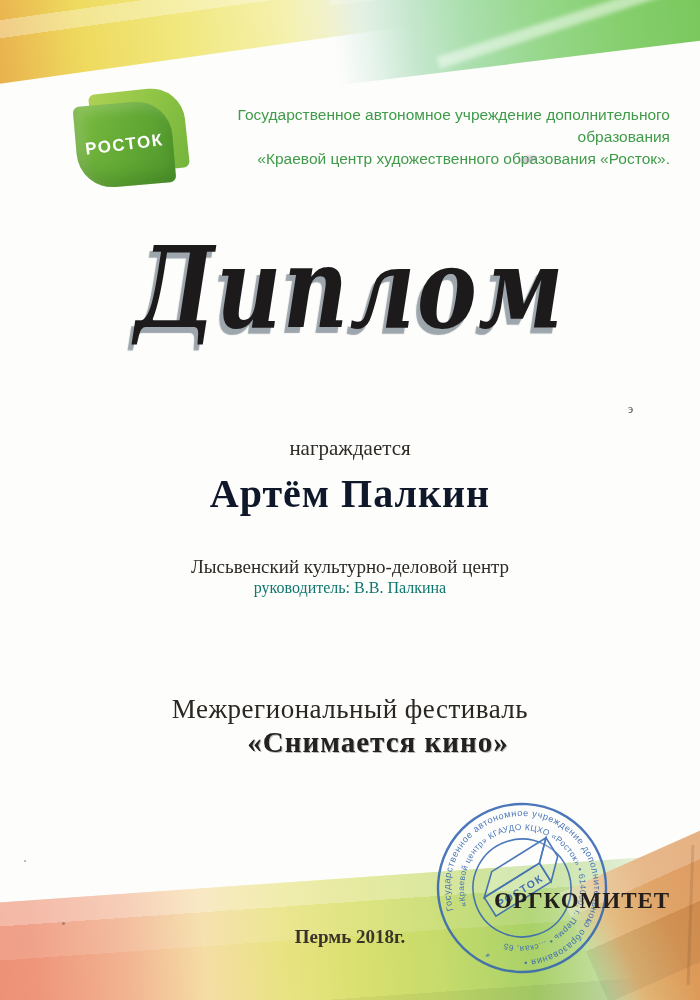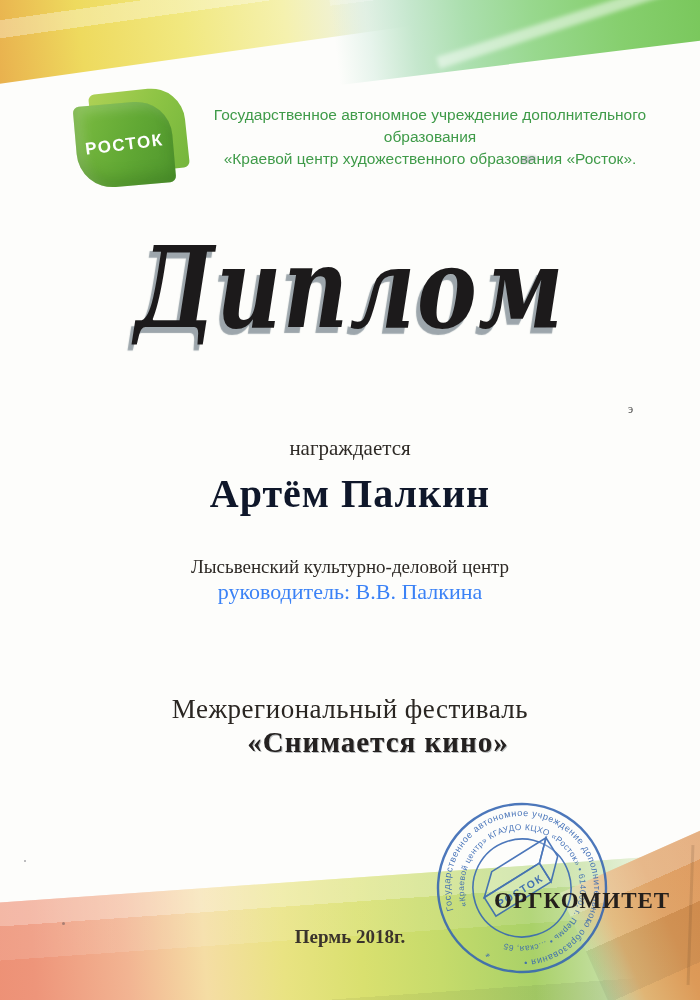--- a/index.html
+++ b/index.html
@@ -59,32 +59,32 @@
     border-radius:6px 36px 6px 36px;transform:rotate(-5deg);
     display:flex;align-items:center;justify-content:center;
     box-shadow:inset 0 -10px 14px rgba(40,90,20,.25), inset 8px 6px 12px rgba(255,255,255,.18);}
   .leaf-front span{
     color:#fff;font-family:"Liberation Sans",sans-serif;font-weight:bold;
     font-size:17px;letter-spacing:1.5px;transform:rotate(-2deg);}
   
   .org-header{
     position:absolute;left:190px;top:104px;width:480px;
     font-family:"Liberation Sans",sans-serif;font-size:15.5px;line-height:22px;
-    color:#3f9b49;text-align:center;}
+    color:#3f9b49;text-align:right;}
   .c{position:absolute;left:0;width:700px;text-align:center;}
   .title{
     top:232px;font-family:"DejaVu Serif",serif;font-style:italic;font-weight:700;
     font-size:112px;line-height:1;color:#1c1a1b;letter-spacing:2px;
     transform:scaleX(.8);text-shadow:-5px 6px 1px rgba(140,150,158,.85);}
   .award-for{top:362px;font-size:32px;font-weight:bold;color:#262320;letter-spacing:.5px;}
   .preamble{top:424px;font-size:21px;color:#2e2a26;margin-top:12px;}
   .recipient{top:470px;font-size:40px;font-weight:bold;color:#0f172a;letter-spacing:1px;}
   .studio{top:524px;font-size:24px;font-weight:bold;color:#262320;word-spacing:6px;}
   .org-line{top:556px;font-size:19px;color:#2e2a26;}
-  .supervisor{top:579px;font-size:22px;color:#3b82f6;}
+  .supervisor{top:579px;font-size:16px;color:#0f766e;}
   .festival1{top:694px;font-size:27px;color:#2a2622;letter-spacing:.5px;}
   .festival2{top:726px;font-size:29px;font-weight:bold;color:#242120;letter-spacing:1px;
     text-shadow:1px 1px 0 rgba(120,125,130,.5);padding-left:28px;}
   .city{top:926px;font-size:19px;font-weight:bold;color:#3a332c;}
   
   .stamp{position:absolute;left:432px;top:798px;width:180px;height:180px;opacity:.88;}
   .committee{
     position:absolute;left:494px;top:888px;
     font-size:23px;font-weight:bold;color:#241f1c;letter-spacing:1px;}
   

